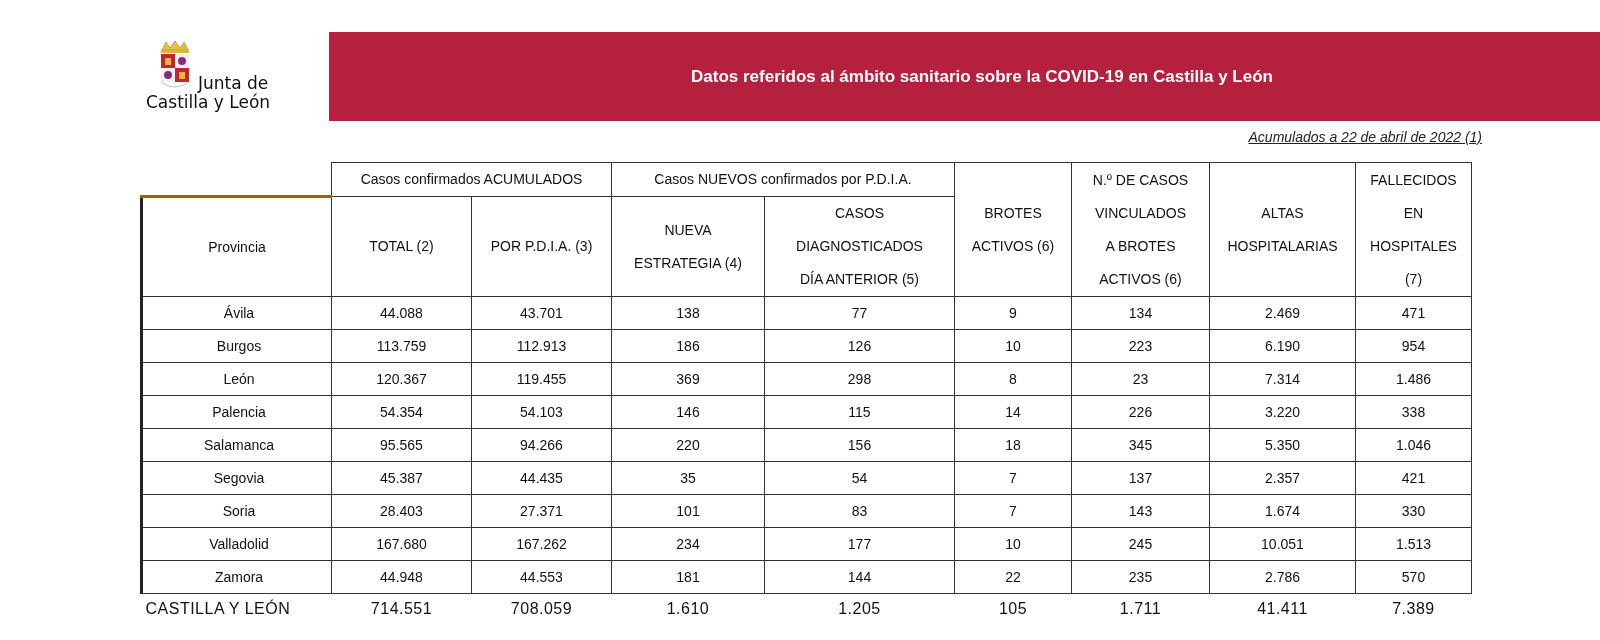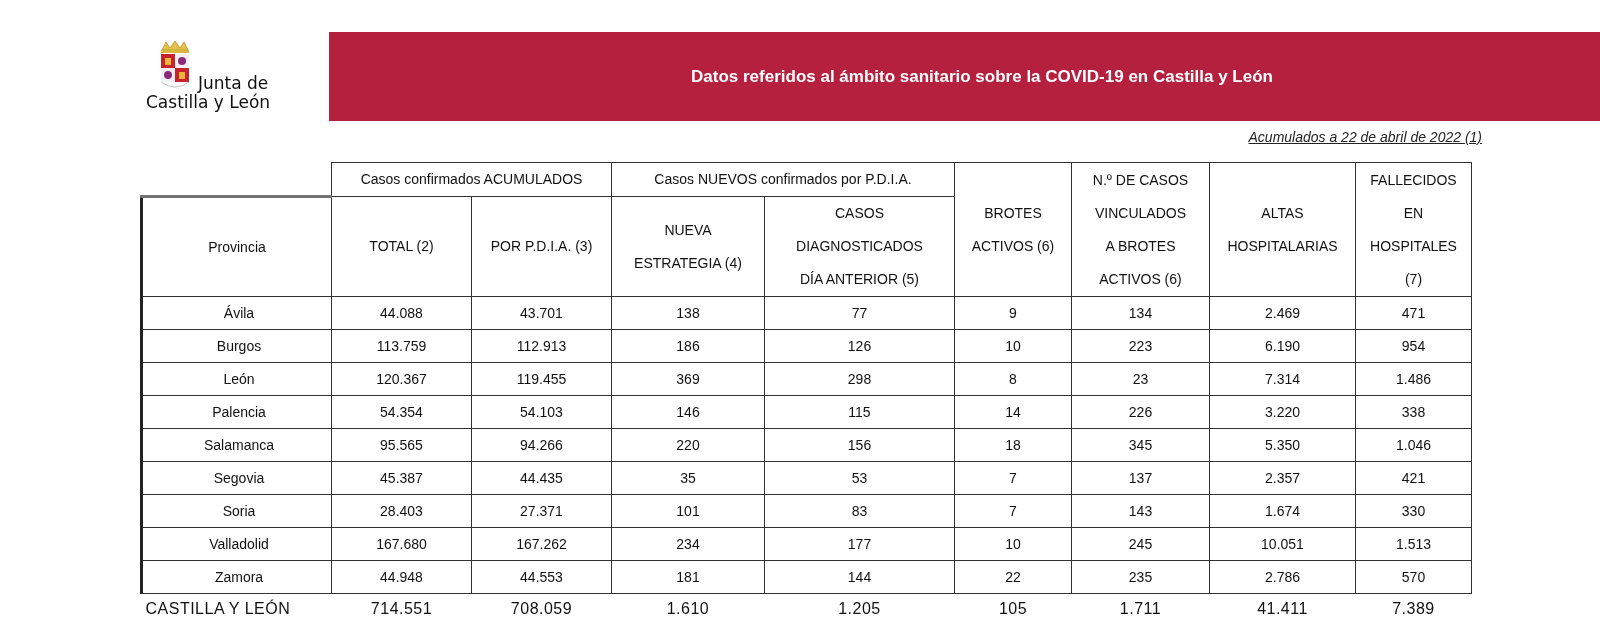--- a/index.html
+++ b/index.html
@@ -88,21 +88,21 @@
       <div>HOSPITALARIAS</div>
     </th>
     <th rowspan="2">
       <div>FALLECIDOS</div>
       <div>EN</div>
       <div>HOSPITALES</div>
       <div>(7)</div>
     </th>
   </tr>
   <tr style="height:92px">
-    <th class="thick-left" style="border-top:3px solid #737373">Provincia</th>
+    <th class="thick-left" style="border-top:3px solid #a16207">Provincia</th>
     <th>TOTAL (2)</th>
     <th>POR P.D.I.A. (3)</th>
     <th>
       <div>NUEVA</div>
       <div>ESTRATEGIA (4)</div>
     </th>
     <th>
       <div>CASOS</div>
       <div>DIAGNOSTICADOS</div>
       <div>DÍA ANTERIOR (5)</div>
@@ -163,21 +163,21 @@
         <td>18</td>
         <td>345</td>
         <td>5.350</td>
         <td>1.046</td>
       </tr>
       <tr class="bodyrow">
         <td class="prov thick-left">Segovia</td>
         <td>45.387</td>
         <td>44.435</td>
         <td>35</td>
-        <td>53</td>
+        <td>54</td>
         <td>7</td>
         <td>137</td>
         <td>2.357</td>
         <td>421</td>
       </tr>
       <tr class="bodyrow">
         <td class="prov thick-left">Soria</td>
         <td>28.403</td>
         <td>27.371</td>
         <td>101</td>

